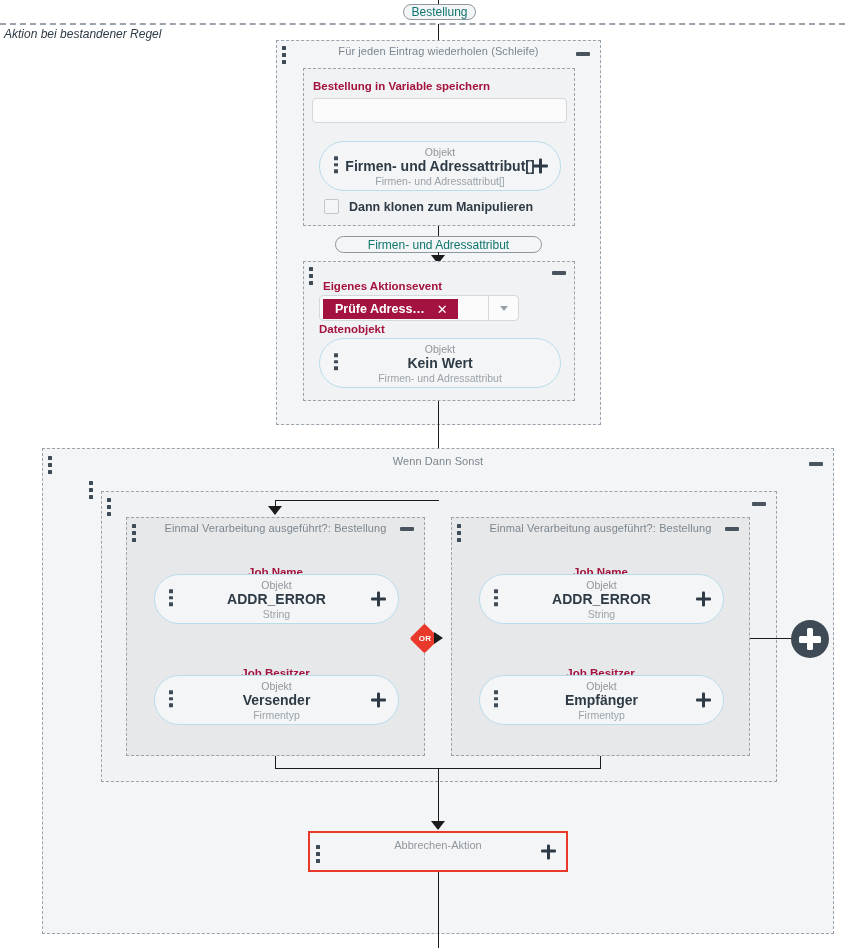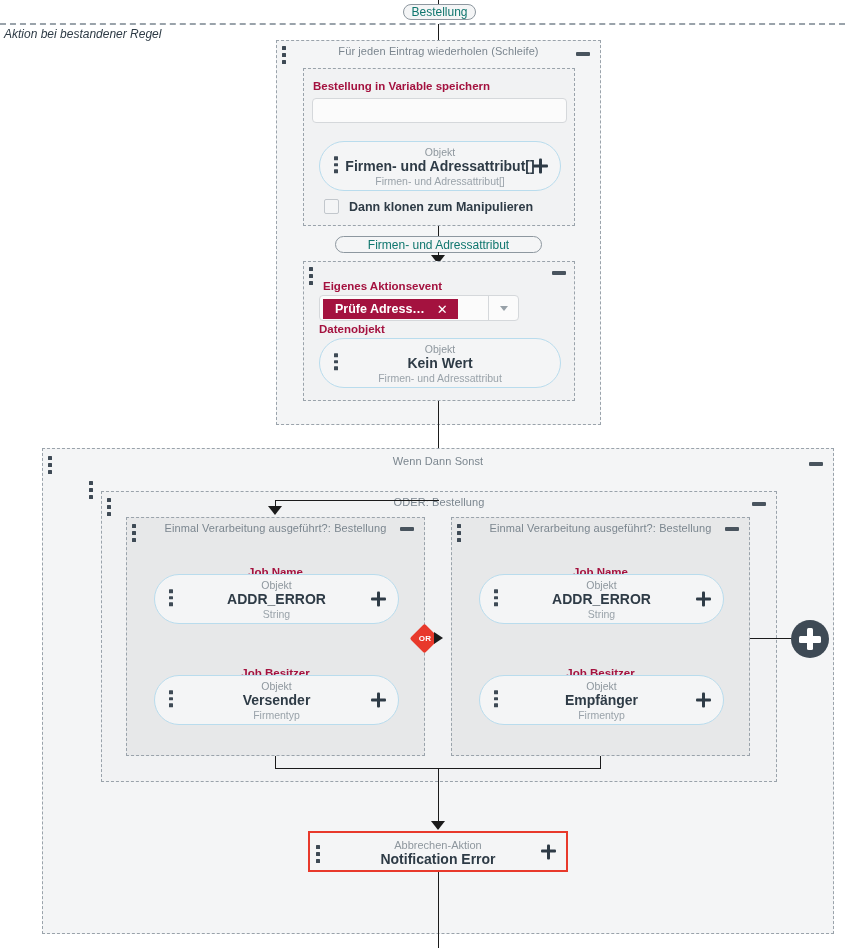--- a/index.html
+++ b/index.html
@@ -239,21 +239,20 @@
       <i></i>
       <i></i>
     </div>
 
   <div class="dashed-box lvl2" style="left:101px;top:491px;width:676px;height:291px;">
     <div class="handle" style="left:5px;top:6px;">
         <i></i>
         <i></i>
         <i></i>
       </div>
-    <div class="box-title" style="top:4px;">ODER: Bestellung</div>
     <div class="minus" style="right:10px;top:10px;"></div>
   </div>
 
   <div class="hline" style="left:275px;top:500px;width:164px;"></div>
   <div class="vline" style="left:275px;top:500px;height:13px;"></div>
   <div class="arrow-d" style="left:268px;top:506px;"></div>
 
   <div class="dashed-box lvl3" style="left:126px;top:517px;width:299px;height:239px;">
     <div class="handle" style="left:5px;top:6px;">
         <i></i>
@@ -339,19 +338,18 @@
   <div class="vline" style="left:438px;top:768px;height:61px;"></div>
   <div class="arrow-d" style="left:431px;top:821px;"></div>
 
   <div class="err-box" style="left:308px;top:831px;width:260px;height:41px;">
     <div class="handle" style="left:6px;top:12px;">
         <i></i>
         <i></i>
         <i></i>
       </div>
     <div class="err-top" style="top:6px;">Abbrechen-Aktion</div>
-    <div class="err-mid" style="top:18px;">Notification Error</div>
     <span class="plus-g" style="right:10px;"></span>
   </div>
 
   <div class="vline" style="left:438px;top:872px;height:76px;"></div>
 
 </div>
 
 </body></html>

